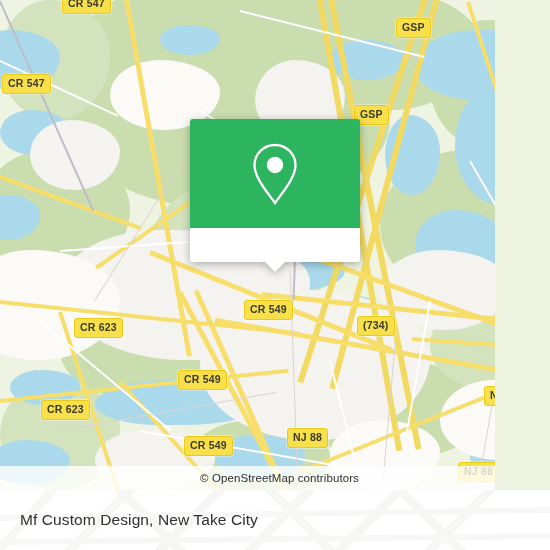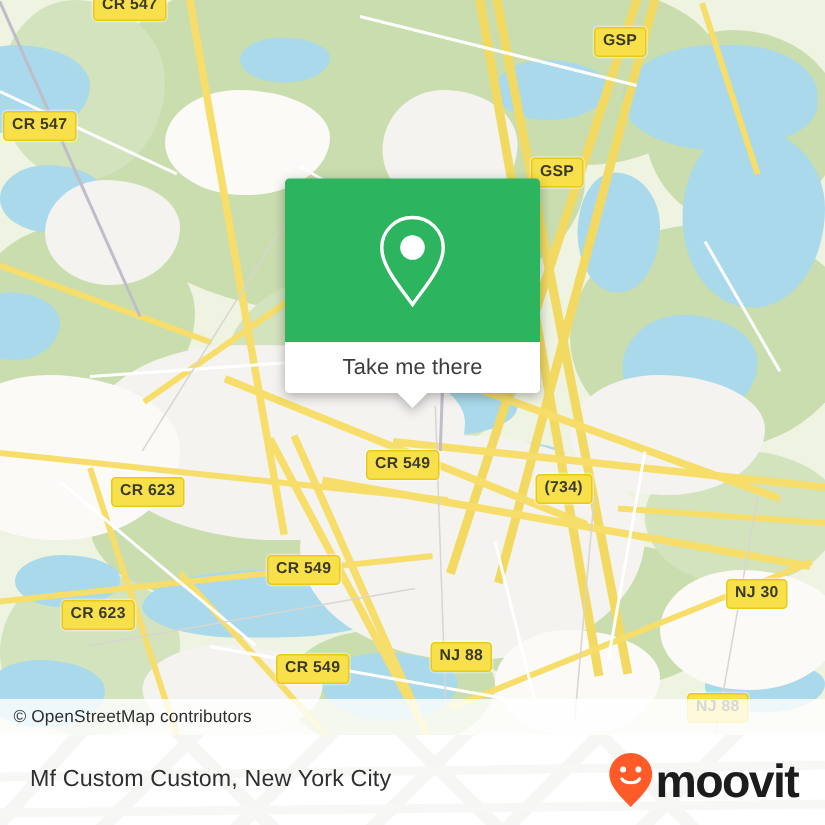--- a/index.html
+++ b/index.html
@@ -7,21 +7,21 @@
     width: 550px; height: 550px;
     font-family: "Liberation Sans", sans-serif;
     overflow: hidden;
     background: #eef3e0;
   }
   #app { position: relative; width: 550px; height: 550px; overflow: hidden; }
 
   
   #map {
     position: absolute; left: 0; top: 0;
-    width: 550px; height: 490px;
+    width: 495px; height: 490px;
     overflow: hidden;
     background: #eff4e2;
   }
   .landbase { position: absolute; inset: 0; background: #eff3e1; }
 
   
   .blob { position: absolute; border-radius: 45% 55% 50% 48% / 50% 45% 55% 50%; }
   .park  { background: #c9ddaf; }
   .park2 { background: #d3e3bd; }
   .water { background: #a9d9ea; }
@@ -84,21 +84,21 @@
     border-right: 10px solid transparent;
     border-top: 10px solid #ffffff;
   }
 
   
   #attribution {
     position: absolute;
     left: 0; top: 466px;
     width: 550px; height: 24px;
     background: rgba(255,255,255,0.80);
-    display: flex; align-items: center;
+    display: flex; align-items: center; justify-content: center;
   }
   #attribution-text {
     font-size: 11.5px;
     color: #2e2e2e;
     padding-left: 9px;
     letter-spacing: 0.1px;
   }
 
   
   #footer {
@@ -245,21 +245,20 @@
       </div>
 
     <div id="popup">
       <div id="popup-top">
         <svg width="54" height="66" viewBox="0 0 54 66">
           <path d="M27 4 C15.5 4 6.5 13 6.5 24.3 C6.5 37 20 52 27 62 C34 52 47.5 37 47.5 24.3 C47.5 13 38.5 4 27 4 Z" fill="none" stroke="#ffffff" stroke-width="2.3"></path>
           <circle cx="27" cy="24" r="8.2" fill="#ffffff"></circle>
         </svg>
       </div>
       <div id="popup-bottom">
-        <span id="popup-label">Take me there</span>
         <div id="popup-tail"></div>
       </div>
     </div>
 
     <div id="attribution">
       <span id="attribution-text">© OpenStreetMap contributors</span>
     </div>
   </div>
 
   <div id="footer">
@@ -273,25 +272,16 @@
         <line x1="420" y1="70" x2="510" y2="-20"></line>
         <line x1="100" y1="-20" x2="190" y2="70"></line>
         <line x1="380" y1="-20" x2="470" y2="70"></line>
         <line x1="250" y1="-20" x2="340" y2="70"></line>
       </g>
       <g stroke="#f2f2f0" stroke-width="6" fill="none">
         <line x1="0" y1="28" x2="550" y2="20"></line>
         <line x1="0" y1="52" x2="550" y2="46"></line>
       </g>
     </svg>
-    <span id="footer-title">Mf Custom Custom, New York City</span>
-    <div id="brand">
-      <svg width="31" height="38" viewBox="0 0 31 38">
-        <path d="M15.5 1 C7.6 1 1.2 7.3 1.2 15.1 C1.2 24 11 32 15.5 37 C20 32 29.8 24 29.8 15.1 C29.8 7.3 23.4 1 15.5 1 Z" fill="#ff5b29"></path>
-        <circle cx="10.4" cy="12.0" r="2.0" fill="#ffffff"></circle>
-        <circle cx="20.6" cy="12.0" r="2.0" fill="#ffffff"></circle>
-        <path d="M9.6 18.2 C11.7 21.6 19.3 21.6 21.4 18.2" fill="none" stroke="#ffffff" stroke-width="2.1" stroke-linecap="round"></path>
-      </svg>
-      <span id="brand-wordmark">moovit</span>
-    </div>
+    <span id="footer-title">Mf Custom Design, New Take City</span>
   </div>
 
 </div>
 
 </body></html>

